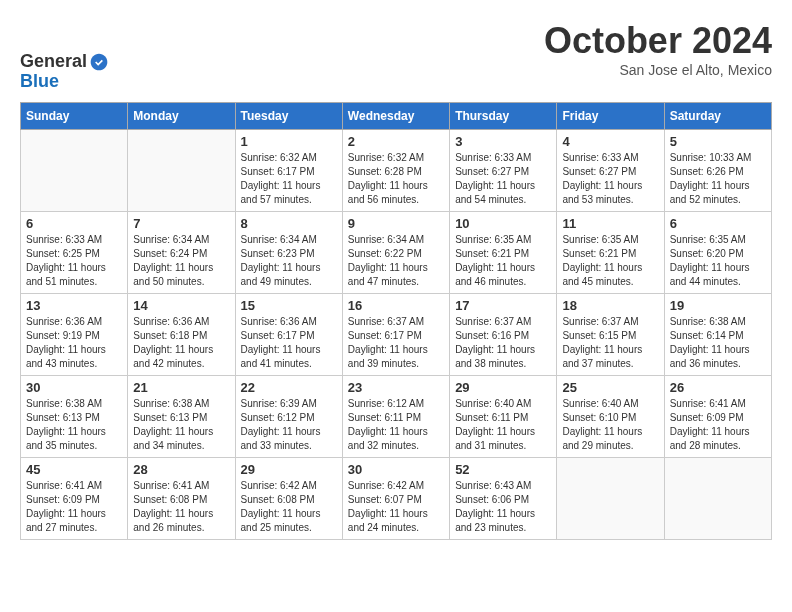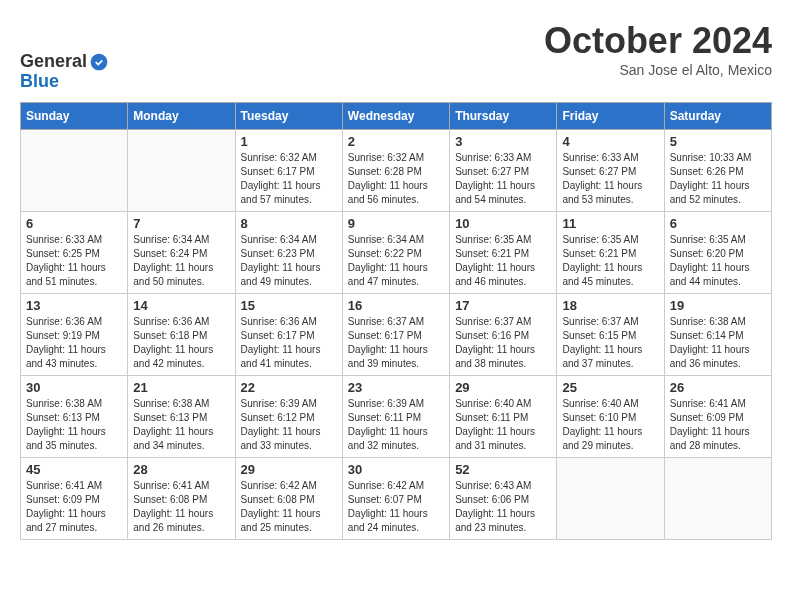--- a/index.html
+++ b/index.html
@@ -255,21 +255,21 @@
 Daylight: 11 hours and 34 minutes.</div>
         </td>
         <td>
           <span class="day-number">22</span>
           <div class="day-info">Sunrise: 6:39 AM
 Sunset: 6:12 PM
 Daylight: 11 hours and 33 minutes.</div>
         </td>
         <td>
           <span class="day-number">23</span>
-          <div class="day-info">Sunrise: 6:39 AM
+          <div class="day-info">Sunrise: 6:12 AM
 Sunset: 6:11 PM
 Daylight: 11 hours and 32 minutes.</div>
         </td>
         <td>
           <span class="day-number">29</span>
           <div class="day-info">Sunrise: 6:40 AM
 Sunset: 6:11 PM
 Daylight: 11 hours and 31 minutes.</div>
         </td>
         <td>

